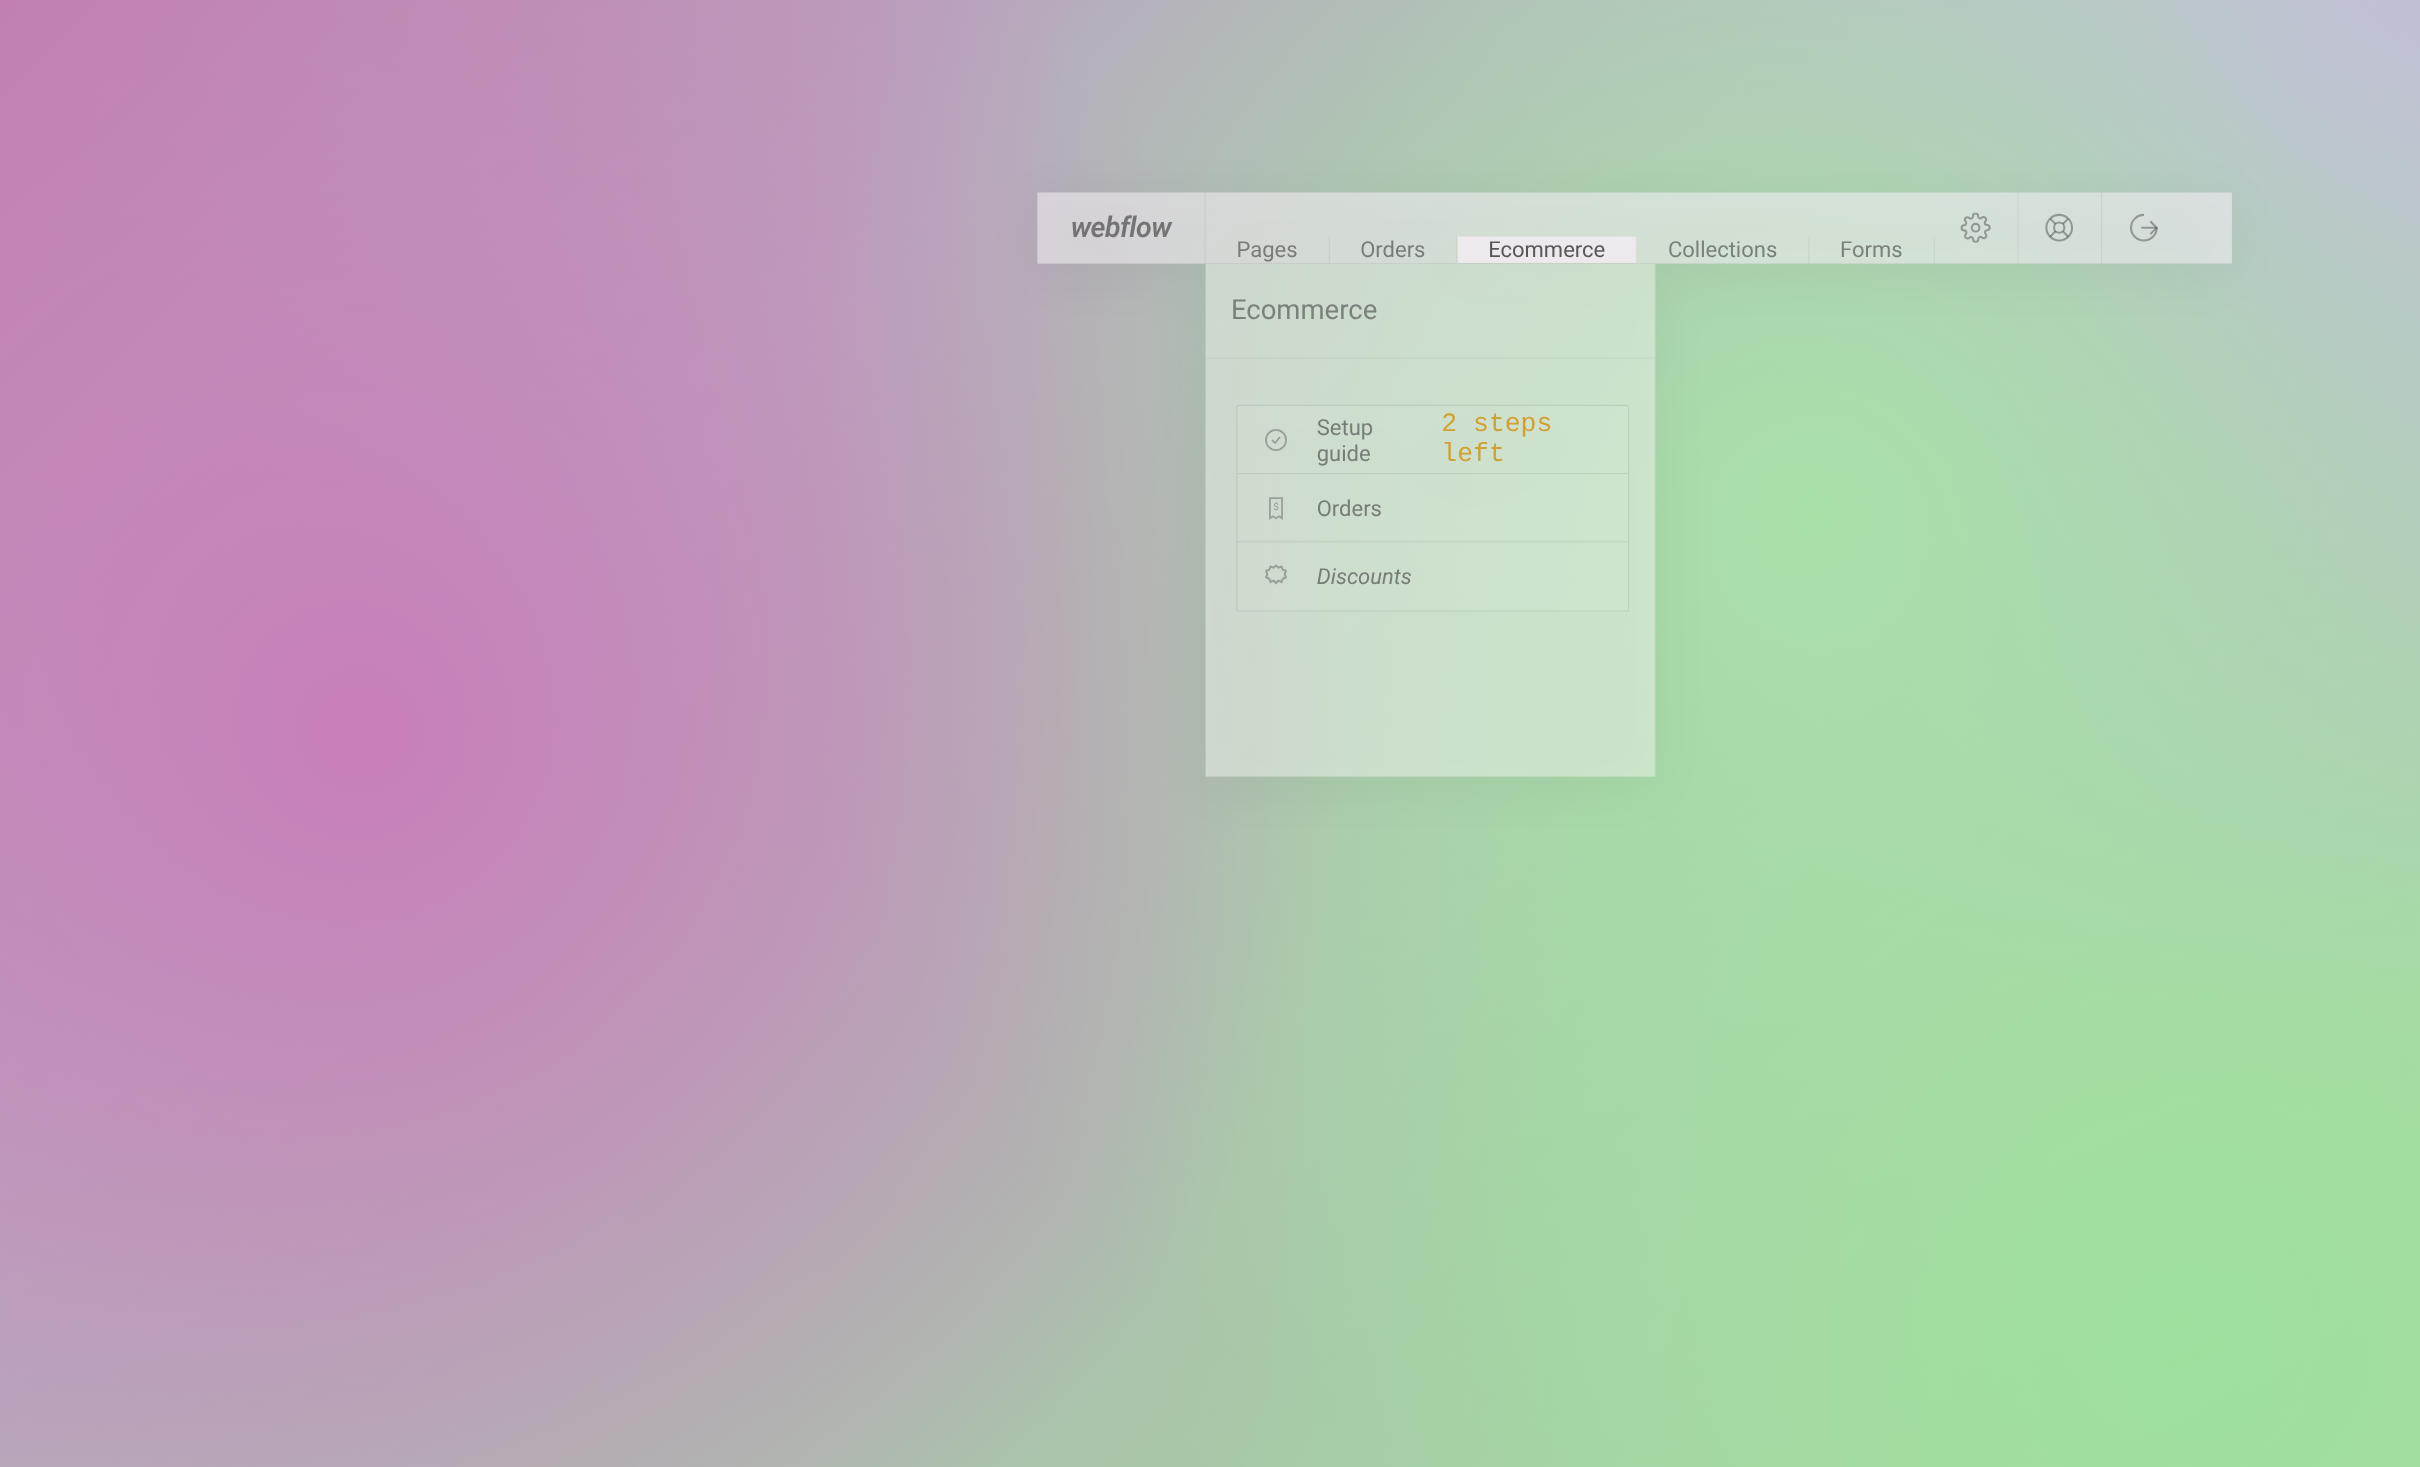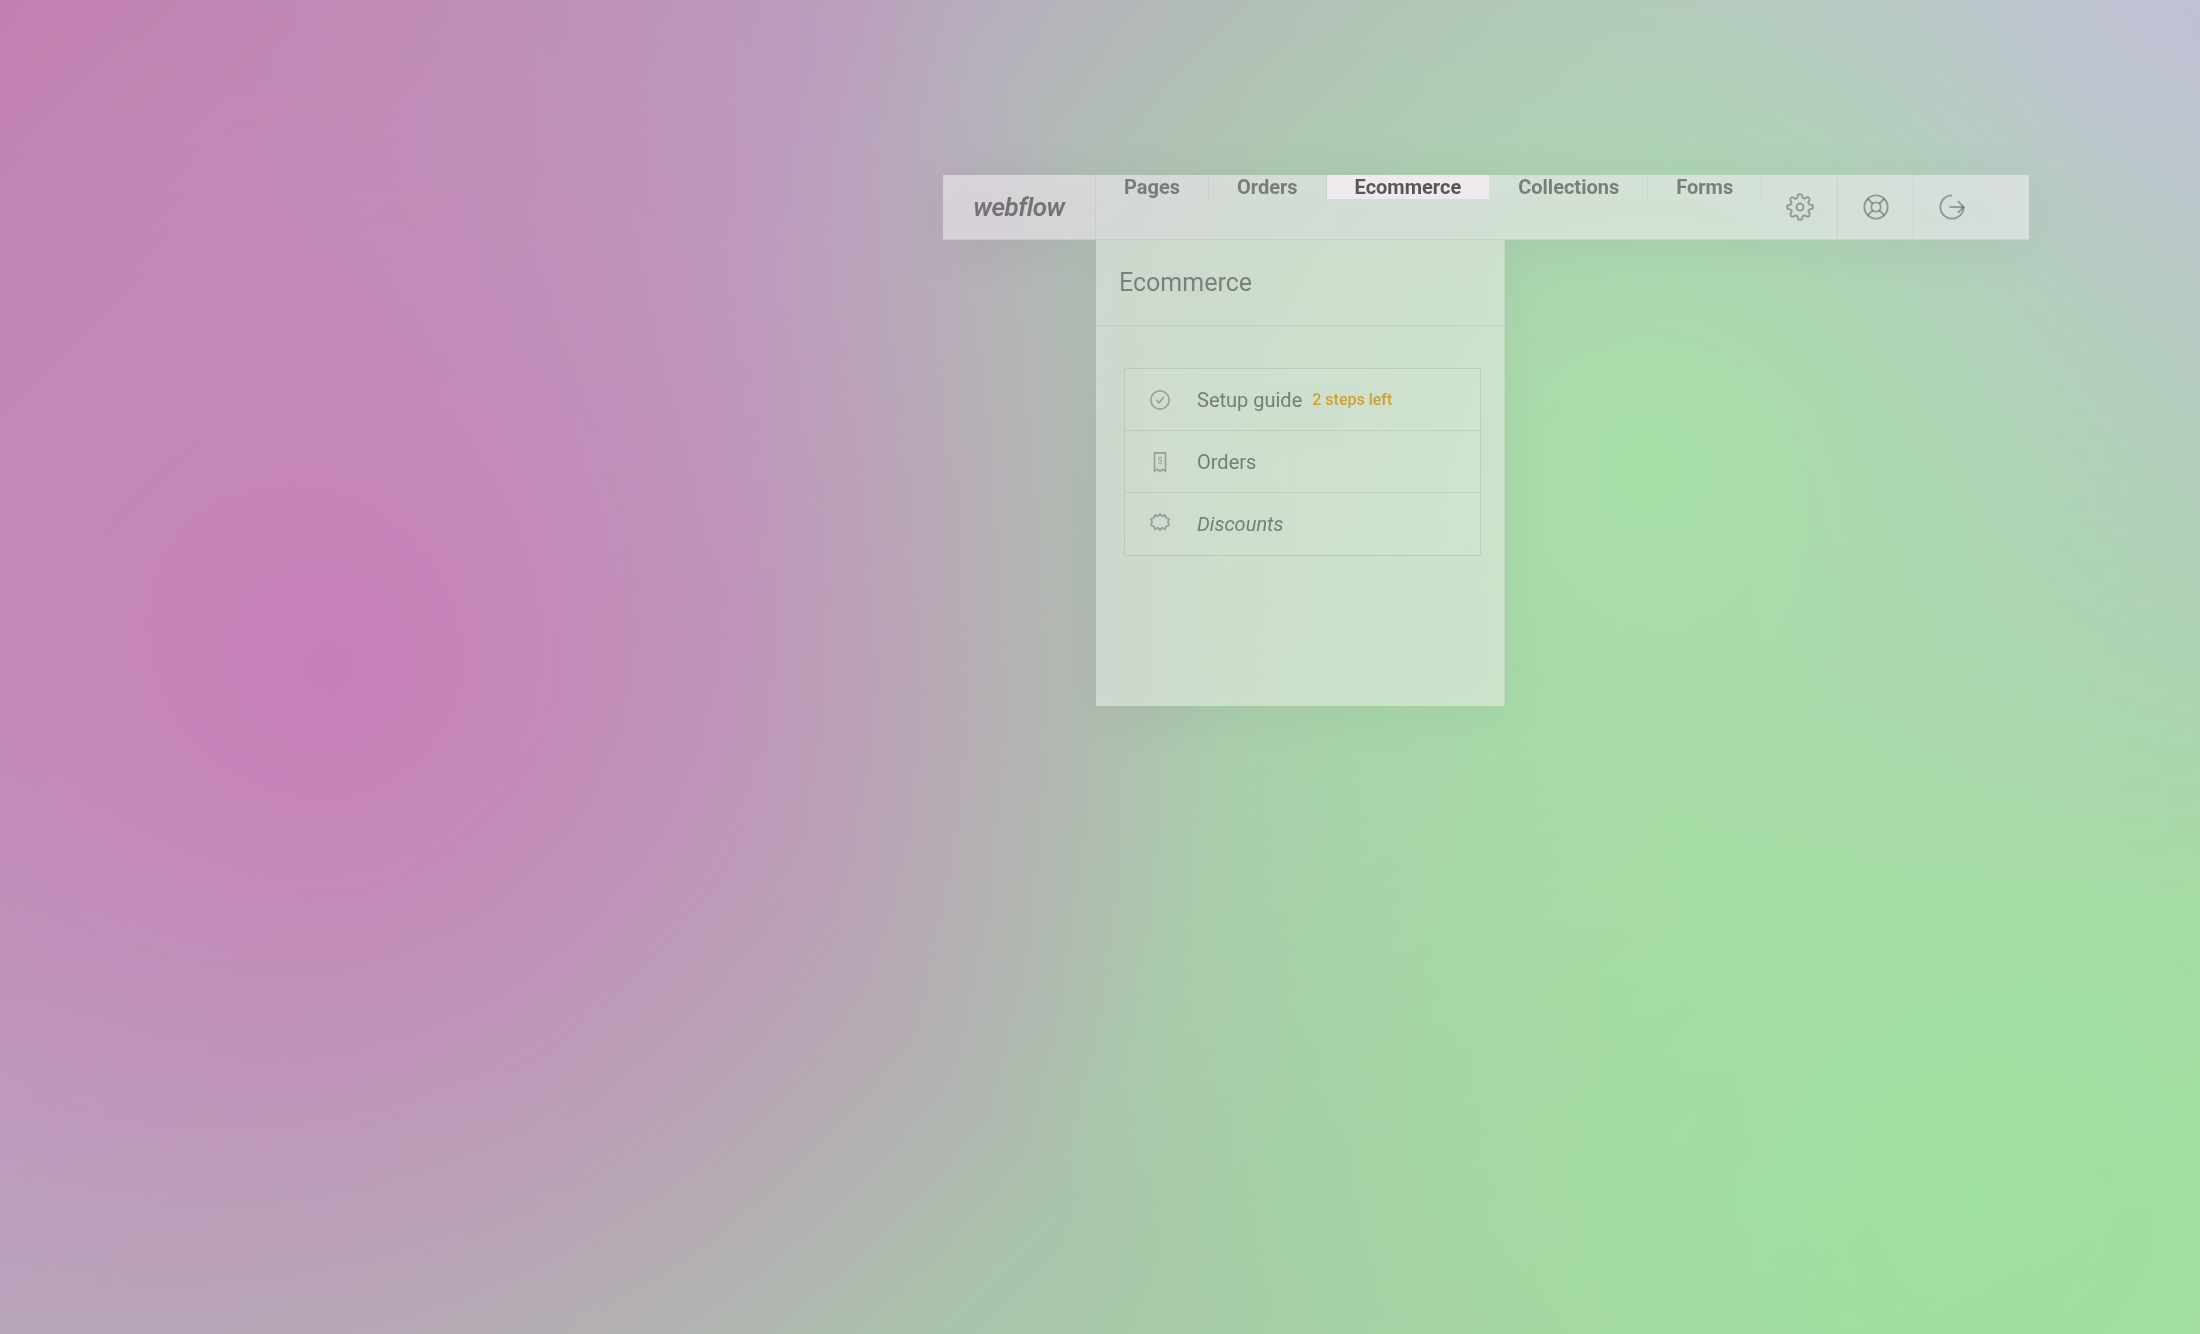--- a/index.html
+++ b/index.html
@@ -49,23 +49,22 @@
     .logo-text {
       font-size: 26px;
       font-weight: 600;
       color: rgba(50,50,50,0.6);
       font-style: italic;
       letter-spacing: -0.5px;
     }
 
     .tab-bar {
       display: flex;
-      align-items: flex-start;
+      align-items: flex-end;
       flex: 0 0 auto;
-      font-weight: bold;
     }
 
     .tab {
       display: flex;
       align-items: center;
       justify-content: center;
       padding: 0 28px;
       border-right: 1px solid rgba(0,0,0,0.06);
       font-size: 20px;
       color: rgba(60,60,60,0.6);
@@ -152,24 +151,25 @@
       margin-right: 24px;
       flex-shrink: 0;
     }
 
     .menu-label {
       font-size: 20px;
       color: rgba(70,70,70,0.65);
     }
 
     .menu-badge {
-      font-size: 16px;
+      font-size: 24px;
       color: rgba(210, 155, 40, 0.95);
       margin-left: 10px;
       font-weight: 500;
+      font-family: Liberation Mono, monospace;
     }
 
     svg {
       display: block;
     }
   </style>
 </head>
 <body>
 
 <div class="panel-wrap">

